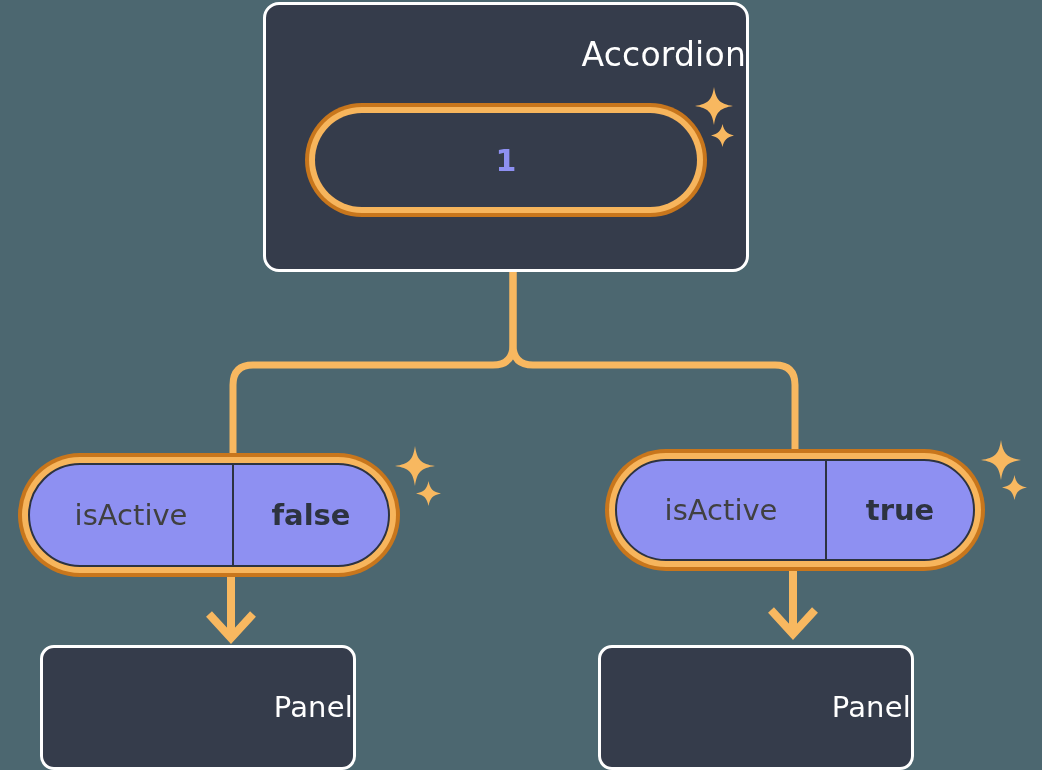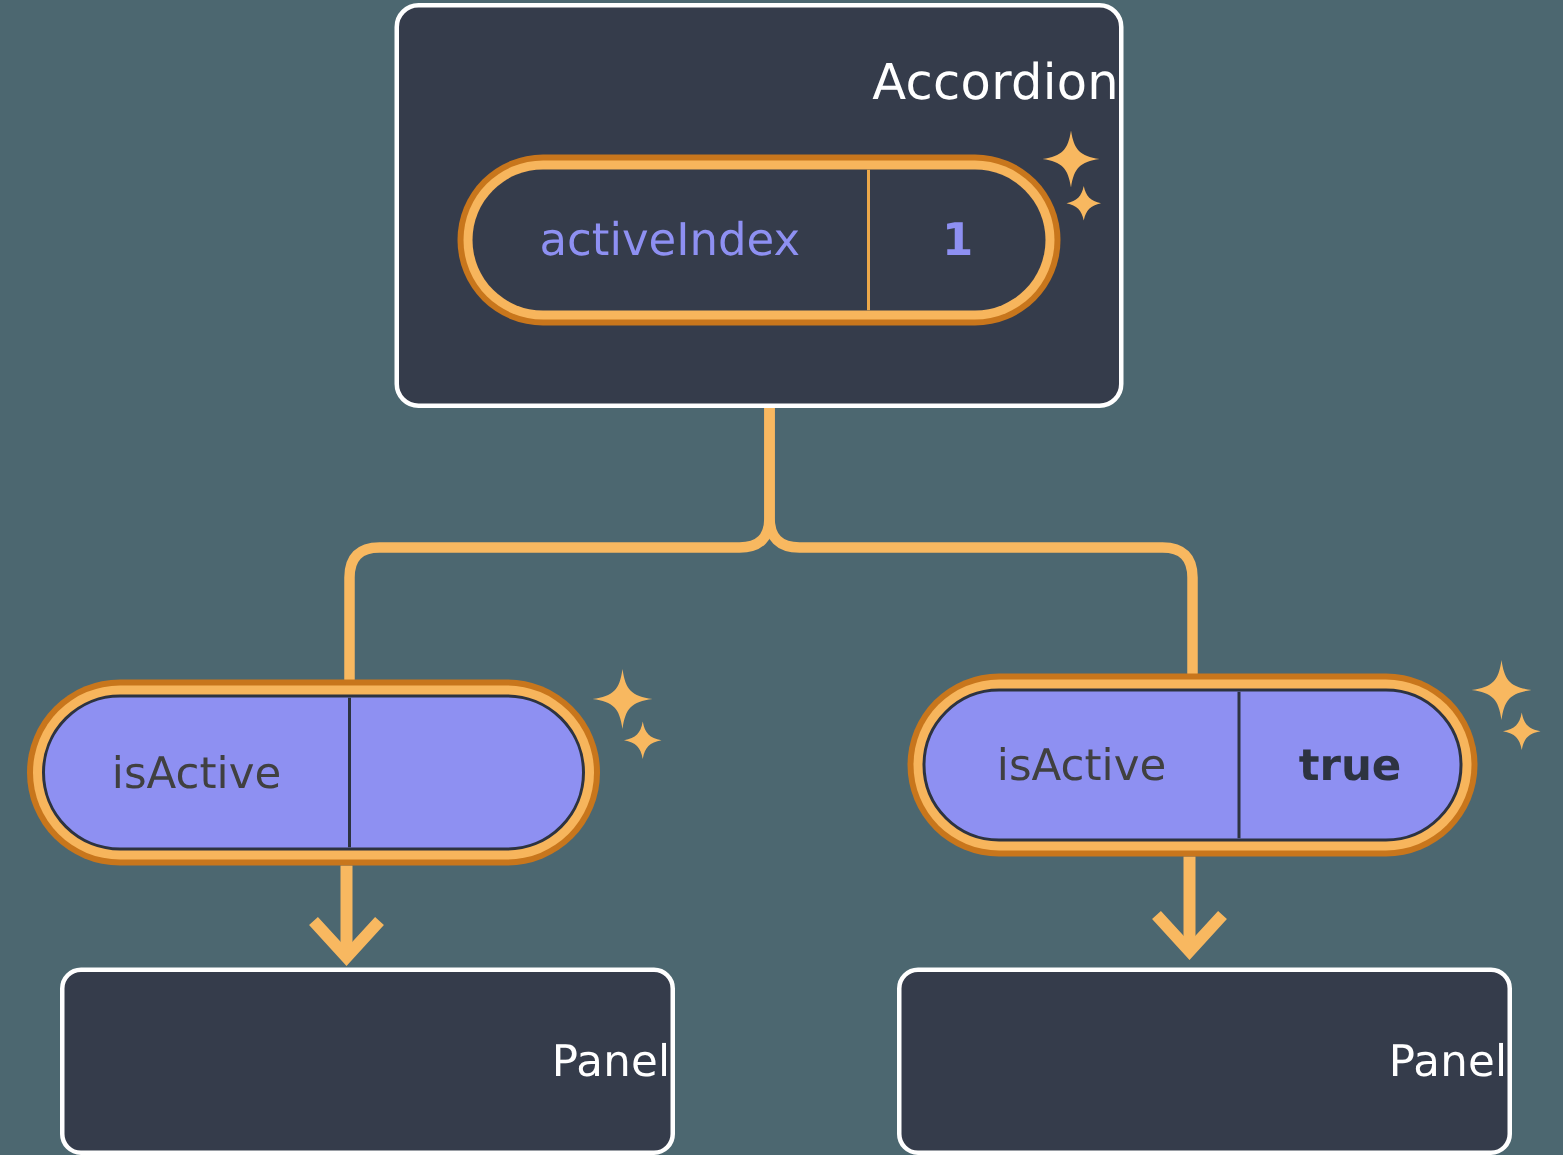--- a/index.html
+++ b/index.html
@@ -53,21 +53,21 @@
     width: 486px;
     height: 270px;
   }
   #accordion-card .card-title {
     top: 30px;
     font-size: 33px;
   }
 
   .panel-card {
     top: 645px;
-    width: 410px;
+    width: 316px;
     height: 125px;
     border-radius: 14px;
   }
   #panel-left  { left: 40px; }
   #panel-right { left: 598px; }
   .panel-card .card-title {
     top: 42px;
     font-size: 29px;
   }
 
@@ -186,41 +186,41 @@
     <polyline points="771,610 793,634 815,610" fill="none" stroke="#f8b860" stroke-width="8" stroke-linecap="butt" stroke-linejoin="miter"></polyline>
   </svg>
 
   <div class="card" id="accordion-card">
     <div class="card-title">Accordion</div>
   </div>
 
   <div class="pill-outer pill-dark" id="pill-active-index">
     <div class="pill-mid">
       <div class="pill-body">
-        <div class="pill-key">activeIndex</div>
         <div class="pill-val">1</div>
       </div>
     </div>
   </div>
 
   <div class="sparkle" style="left:692px; top:84px;">
     <svg width="44" height="44" viewBox="0 0 44 44">
       <path d="M22 3 C24 16 28 20 41 22 C28 24 24 28 22 41 C20 28 16 24 3 22 C16 20 20 16 22 3 Z" fill="#f8b860"></path>
     </svg>
   </div>
   <div class="sparkle" style="left:709px; top:122px;">
     <svg width="27" height="27" viewBox="0 0 27 27">
       <path d="M13.5 2 C15 9 18 12 25 13.5 C18 15 15 18 13.5 25 C12 18 9 15 2 13.5 C9 12 12 9 13.5 2 Z" fill="#f8b860"></path>
     </svg>
   </div>
 
   <div class="pill-outer pill-purple" id="pill-is-active-left">
     <div class="pill-mid">
       <div class="pill-body">
         <div class="pill-key">isActive</div>
+        <div class="pill-val">false</div>
       </div>
     </div>
   </div>
 
   <div class="sparkle" style="left:392px; top:443px;">
     <svg width="46" height="46" viewBox="0 0 46 46">
       <path d="M23 3 C25 17 29 21 43 23 C29 25 25 29 23 43 C21 29 17 25 3 23 C17 21 21 17 23 3 Z" fill="#f8b860"></path>
     </svg>
   </div>
   <div class="sparkle" style="left:414px; top:479px;">

